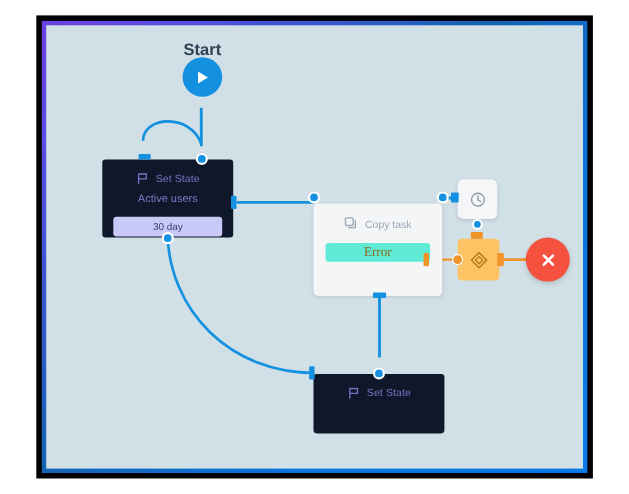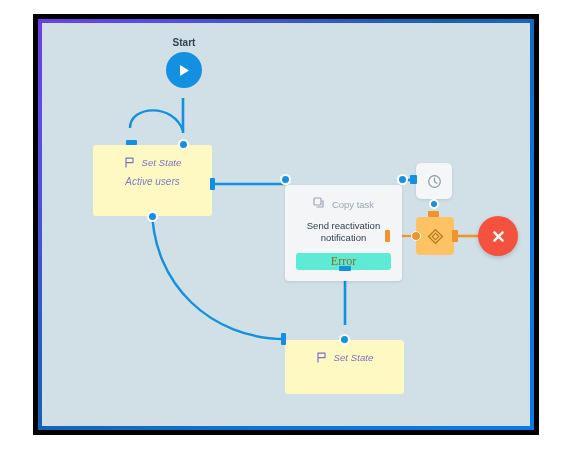--- a/index.html
+++ b/index.html
@@ -57,23 +57,22 @@
     height: 403px;
     pointer-events: none;
   }
 
   
   .node {
     position: absolute;
     box-sizing: border-box;
   }
   .node-state {
-    background: #fef9c3;
+    background: #0f172a;
     border-radius: 3px;
-    font-style: italic;
   }
   .node-head {
     display: flex;
     align-items: center;
     justify-content: center;
     gap: 7px;
     color: #7a72c4;
     font-size: 9.5px;
     letter-spacing: .1px;
   }
@@ -121,21 +120,21 @@
     justify-content: center;
     color: #8a6a22;
     font-size: 12px;
     font-family: Liberation Serif, serif;
   }
 
   
   .start-label {
     position: absolute;
     color: #2f4254;
-    font-size: 10px;
+    font-size: 15px;
     font-weight: bold;
     text-align: center;
   }
   .circle-start {
     position: absolute;
     border-radius: 50%;
     background: #1391e0;
     display: flex;
     align-items: center;
     justify-content: center;
@@ -233,38 +232,38 @@
         <div class="node-head" style="margin-top:12px;">
           <span class="ico">
             <svg width="11" height="11" viewBox="0 0 11 11">
               <path d="M2,1.2 L2,10" stroke="#7a72c4" stroke-width="1.2" fill="none" stroke-linecap="round"></path>
               <path d="M2,1.2 L9,1.2 L9,5.6 L2,5.6" stroke="#7a72c4" stroke-width="1.2" fill="none" stroke-linejoin="round"></path>
             </svg>
           </span>
           <span>Set State</span>
         </div>
         <div class="node-sub" style="margin-top:8px;">Active users</div>
+        <div class="pill" style="margin:10px 10px 0 10px; height:18px;">30 day</div>
       </div>
 
       <div class="stub" style="left:84px; top:117px; width:11px; height:5px;"></div>
       <div class="port" style="left:136px; top:116px; width:11px; height:11px;"></div>
       <div class="stub" style="left:168px; top:155px; width:5px; height:12px;"></div>
       <div class="port" style="left:105px; top:188px; width:11px; height:11px;"></div>
 
-      <div class="node node-task" style="left:243px; top:162px; width:117px; height:96px;">
+      <div class="node node-task" style="left:243px; top:162px; width:117px; height:84px;">
         <div class="task-head" style="margin-top:12px;">
           <span class="ico">
             <svg width="12" height="12" viewBox="0 0 12 12">
               <rect x="1" y="1" width="7" height="7" rx="1" stroke="#9aa6b4" stroke-width="1.2" fill="none"></rect>
               <path d="M10,3.5 L10,10 L4,10" stroke="#9aa6b4" stroke-width="1.2" fill="none" stroke-linecap="round"></path>
             </svg>
           </span>
           <span>Copy task</span>
         </div>
-        <div class="task-title" style="margin:9px 14px 0 14px;">Send reactivation notification</div>
         <div class="pill-error" style="margin:9px 11px 0 11px; height:17px;">Error</div>
       </div>
 
       <div class="port" style="left:238px; top:151px; width:11px; height:11px;"></div>
       <div class="port" style="left:355px; top:151px; width:11px; height:11px;"></div>
       <div class="stub" style="left:297px; top:243px; width:12px; height:5px;"></div>
       <div class="stub-o" style="left:343px; top:207px; width:5px; height:12px;"></div>
 
       <div class="node node-state" style="left:243px; top:317px; width:119px; height:54px;">
         <div class="node-head" style="margin-top:12px;">

